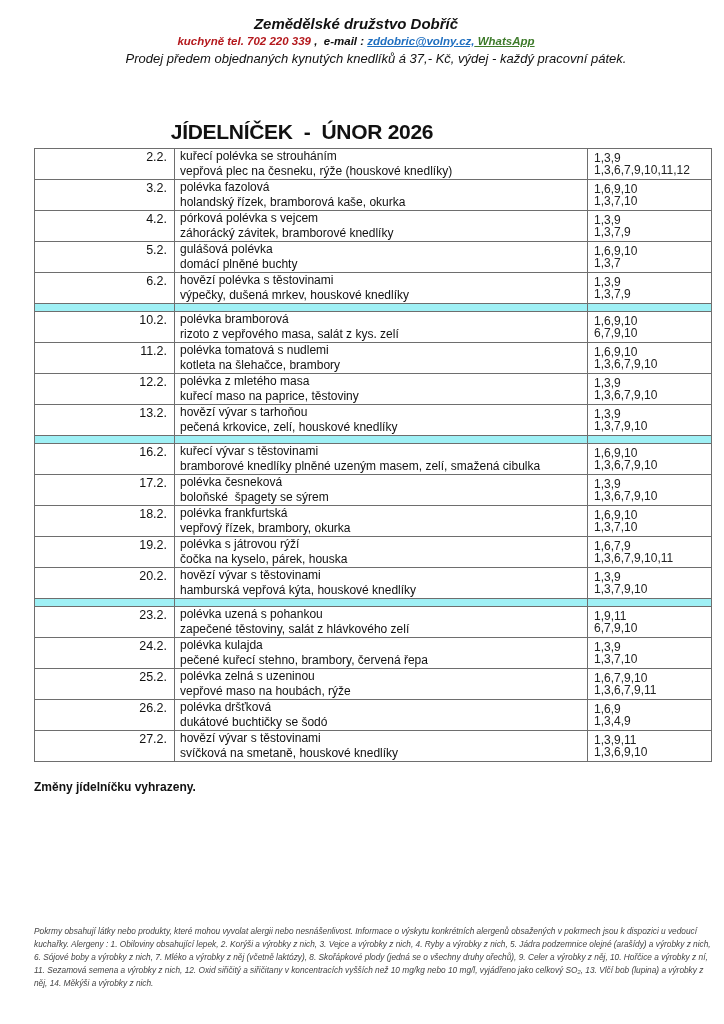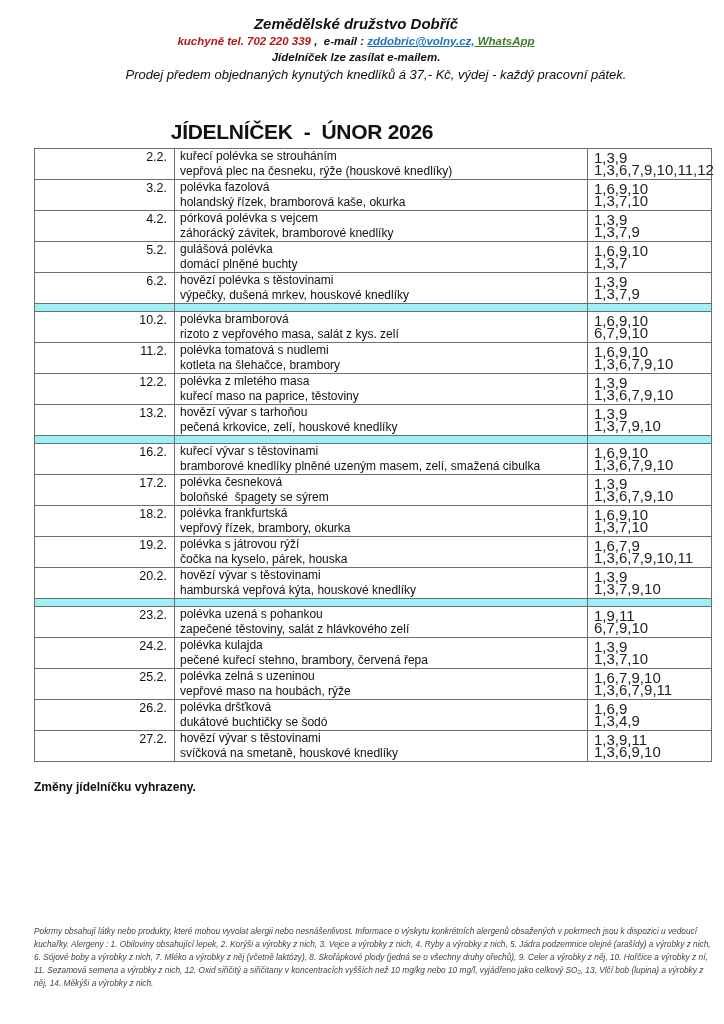--- a/index.html
+++ b/index.html
@@ -26,21 +26,21 @@
     position: absolute; top: 148px; left: 34px; width: 677px;
     border-collapse: collapse; table-layout: fixed;
     font-size: 12px;
   }
   table.menu td { border: 1px solid #6e6e6e; padding: 0; vertical-align: top; }
   col.c-date { width: 140px; }
   col.c-dish { width: 413px; }
   col.c-all { width: 124px; }
   td.date { text-align: right; padding-right: 7px !important; font-size: 12.5px; line-height: 15px; padding-top: 1px !important; }
   td.dishes { padding-left: 5px !important; line-height: 15px; font-size: 12px; }
-  td.allergens { padding-left: 6px !important; font-size: 15px; line-height: 12px; padding-top: 3px !important; color: #222; }
+  td.allergens { padding-left: 6px !important; font-size: 12px; line-height: 12px; padding-top: 3px !important; color: #222; }
   tr.day { height: 30px; }
   tr.sep td { height: 7px; background: #9ff0f5; border-color: #6e6e6e; }
   .dish-line { display: block; white-space: nowrap; }
 
   .changes-note {
     position: absolute; top: 780px; left: 34px; font-size: 12px; font-weight: bold; color: #111;
   }
 
   .footer {
     position: absolute; top: 925px; left: 34px; width: 678px;
@@ -48,21 +48,20 @@
   }
 </style>
 </head>
 <body>
 
 <div class="header">
   <div class="org-name">Zemědělské družstvo Dobříč</div>
   <div class="contact-line">
     <span class="contact-red">kuchyně tel.  702 220 339</span><span class="contact-dark" style="white-space:pre"> ,  e-mail : </span><span class="contact-email">zddobric@volny.cz,</span><span class="contact-wa" style="white-space:pre"> WhatsApp</span>
   </div>
-  <div class="email-note">Jídelníček lze zasílat e-mailem.</div>
   <div class="sale-note">Prodej předem objednaných kynutých knedlíků á 37,- Kč, výdej - každý pracovní pátek.</div>
 </div>
 
 <div class="menu-title" style="white-space:pre">JÍDELNÍČEK  -  ÚNOR 2026</div>
 
 <table class="menu">
   <colgroup>
       <col class="c-date">
       <col class="c-dish">
       <col class="c-all">

